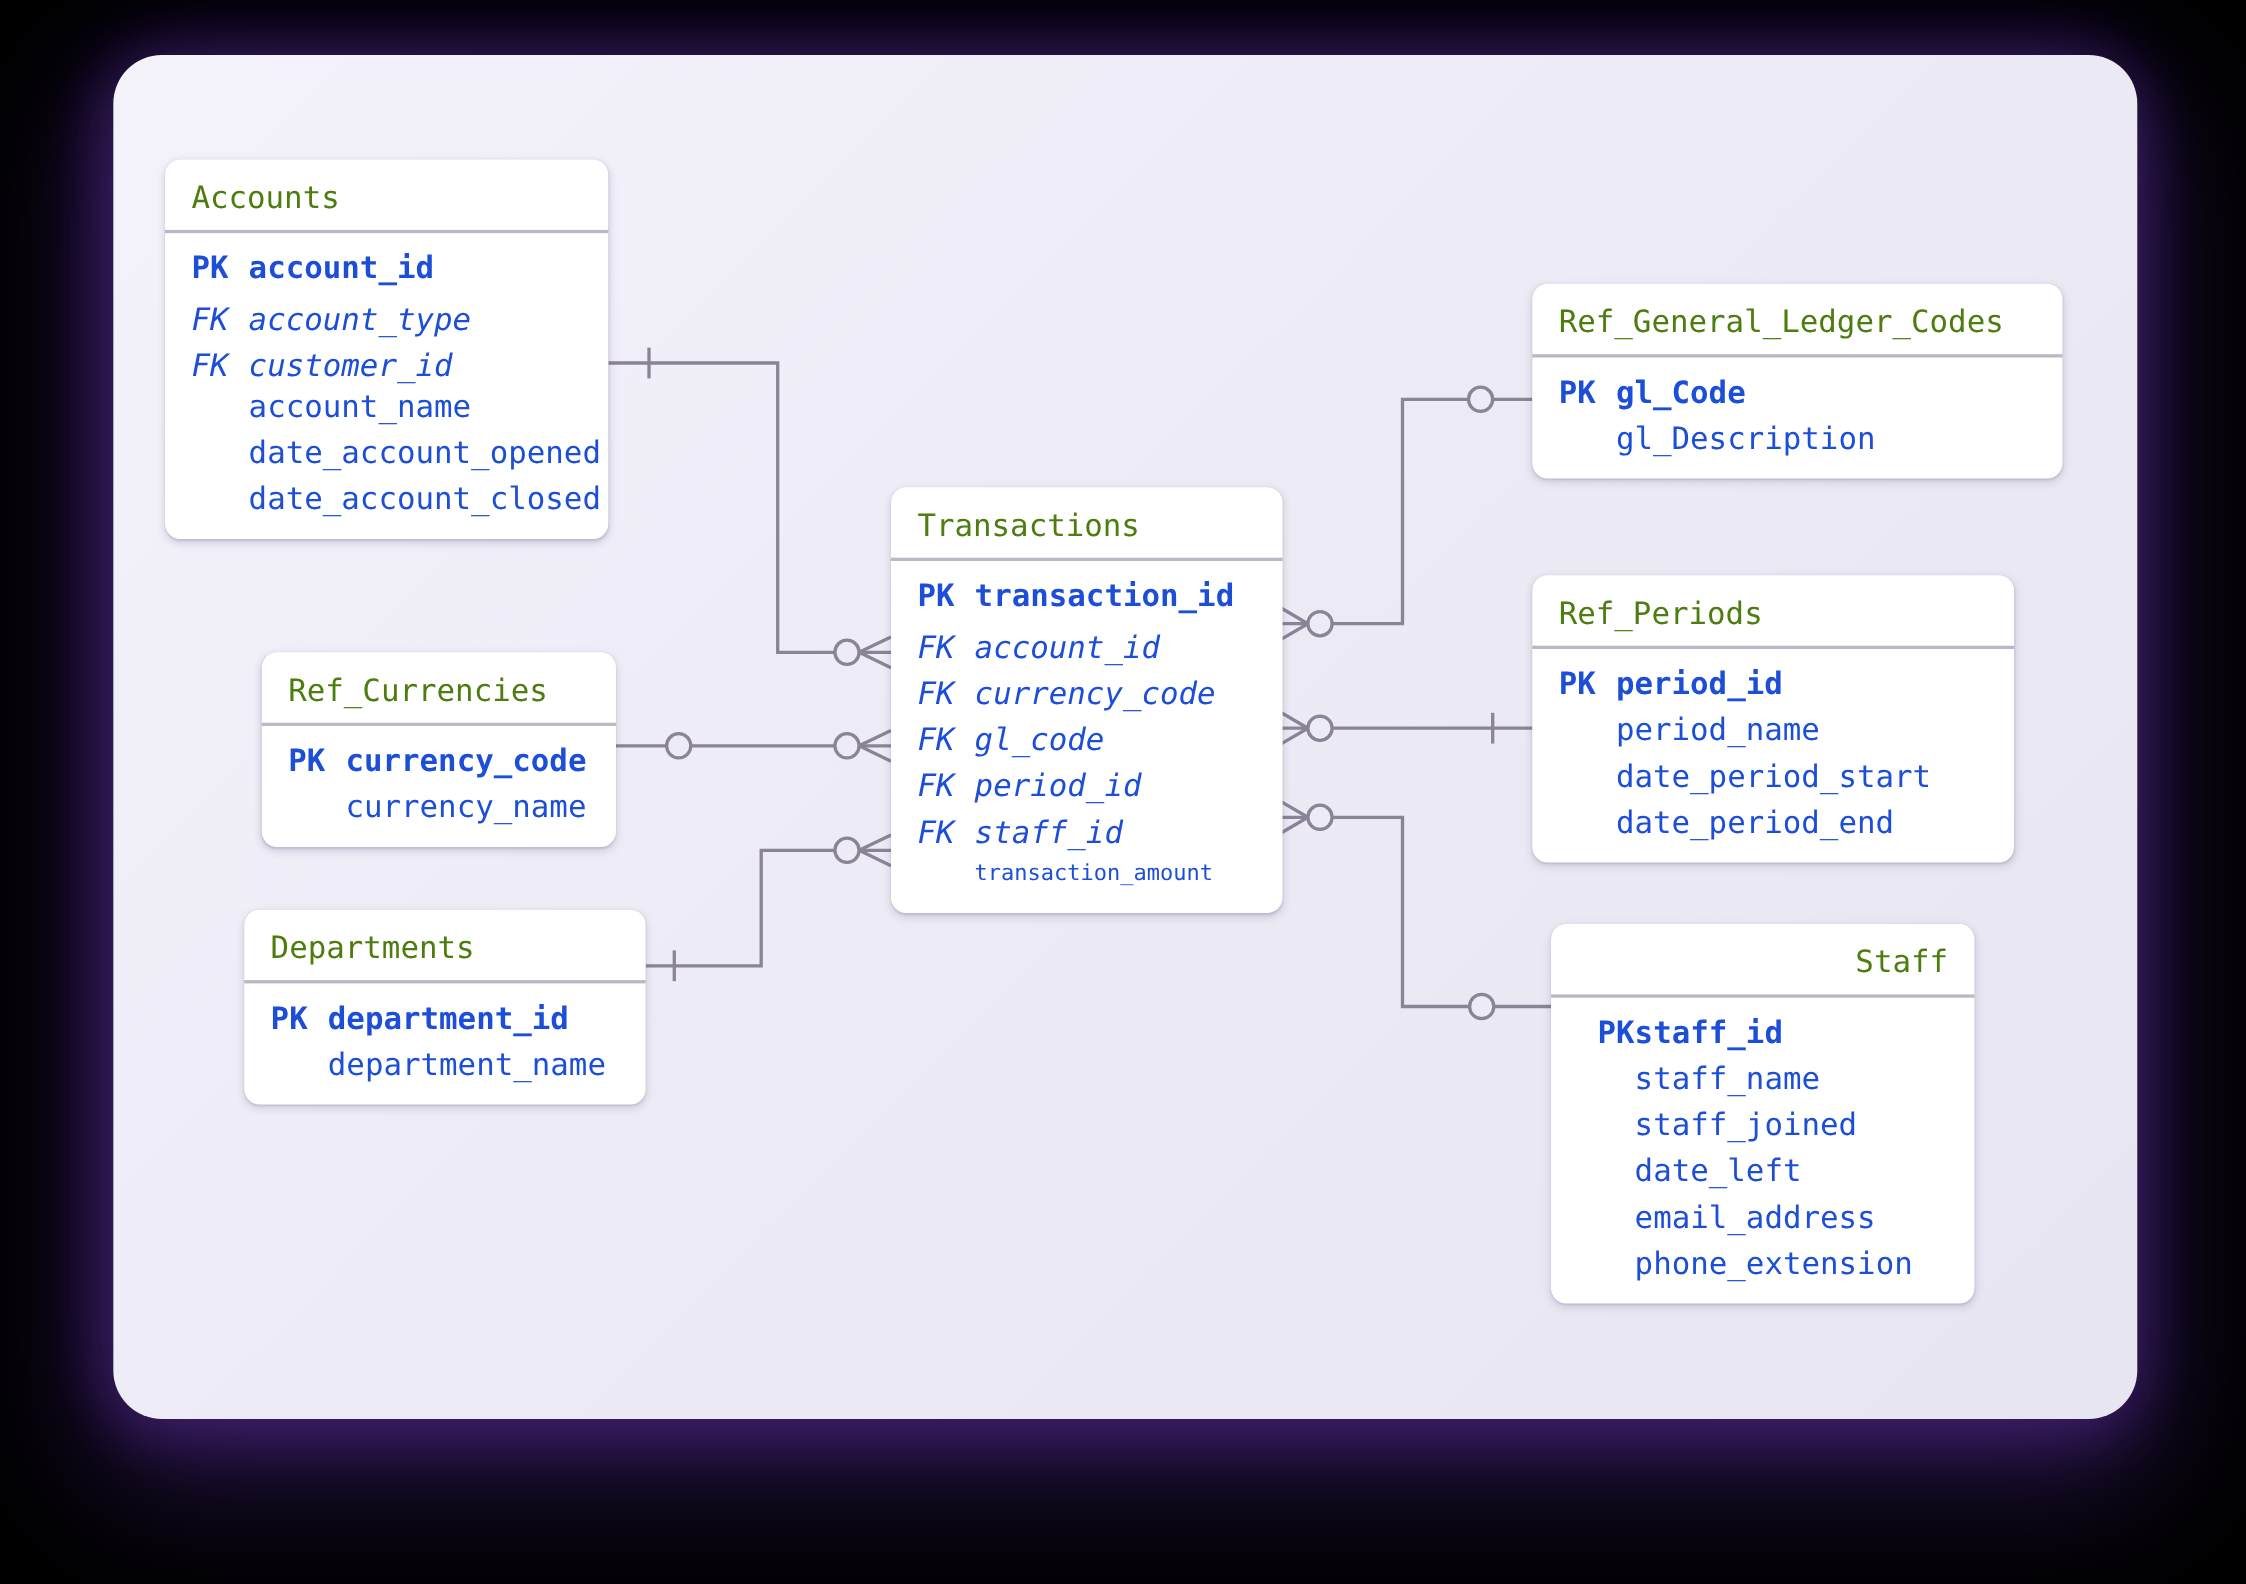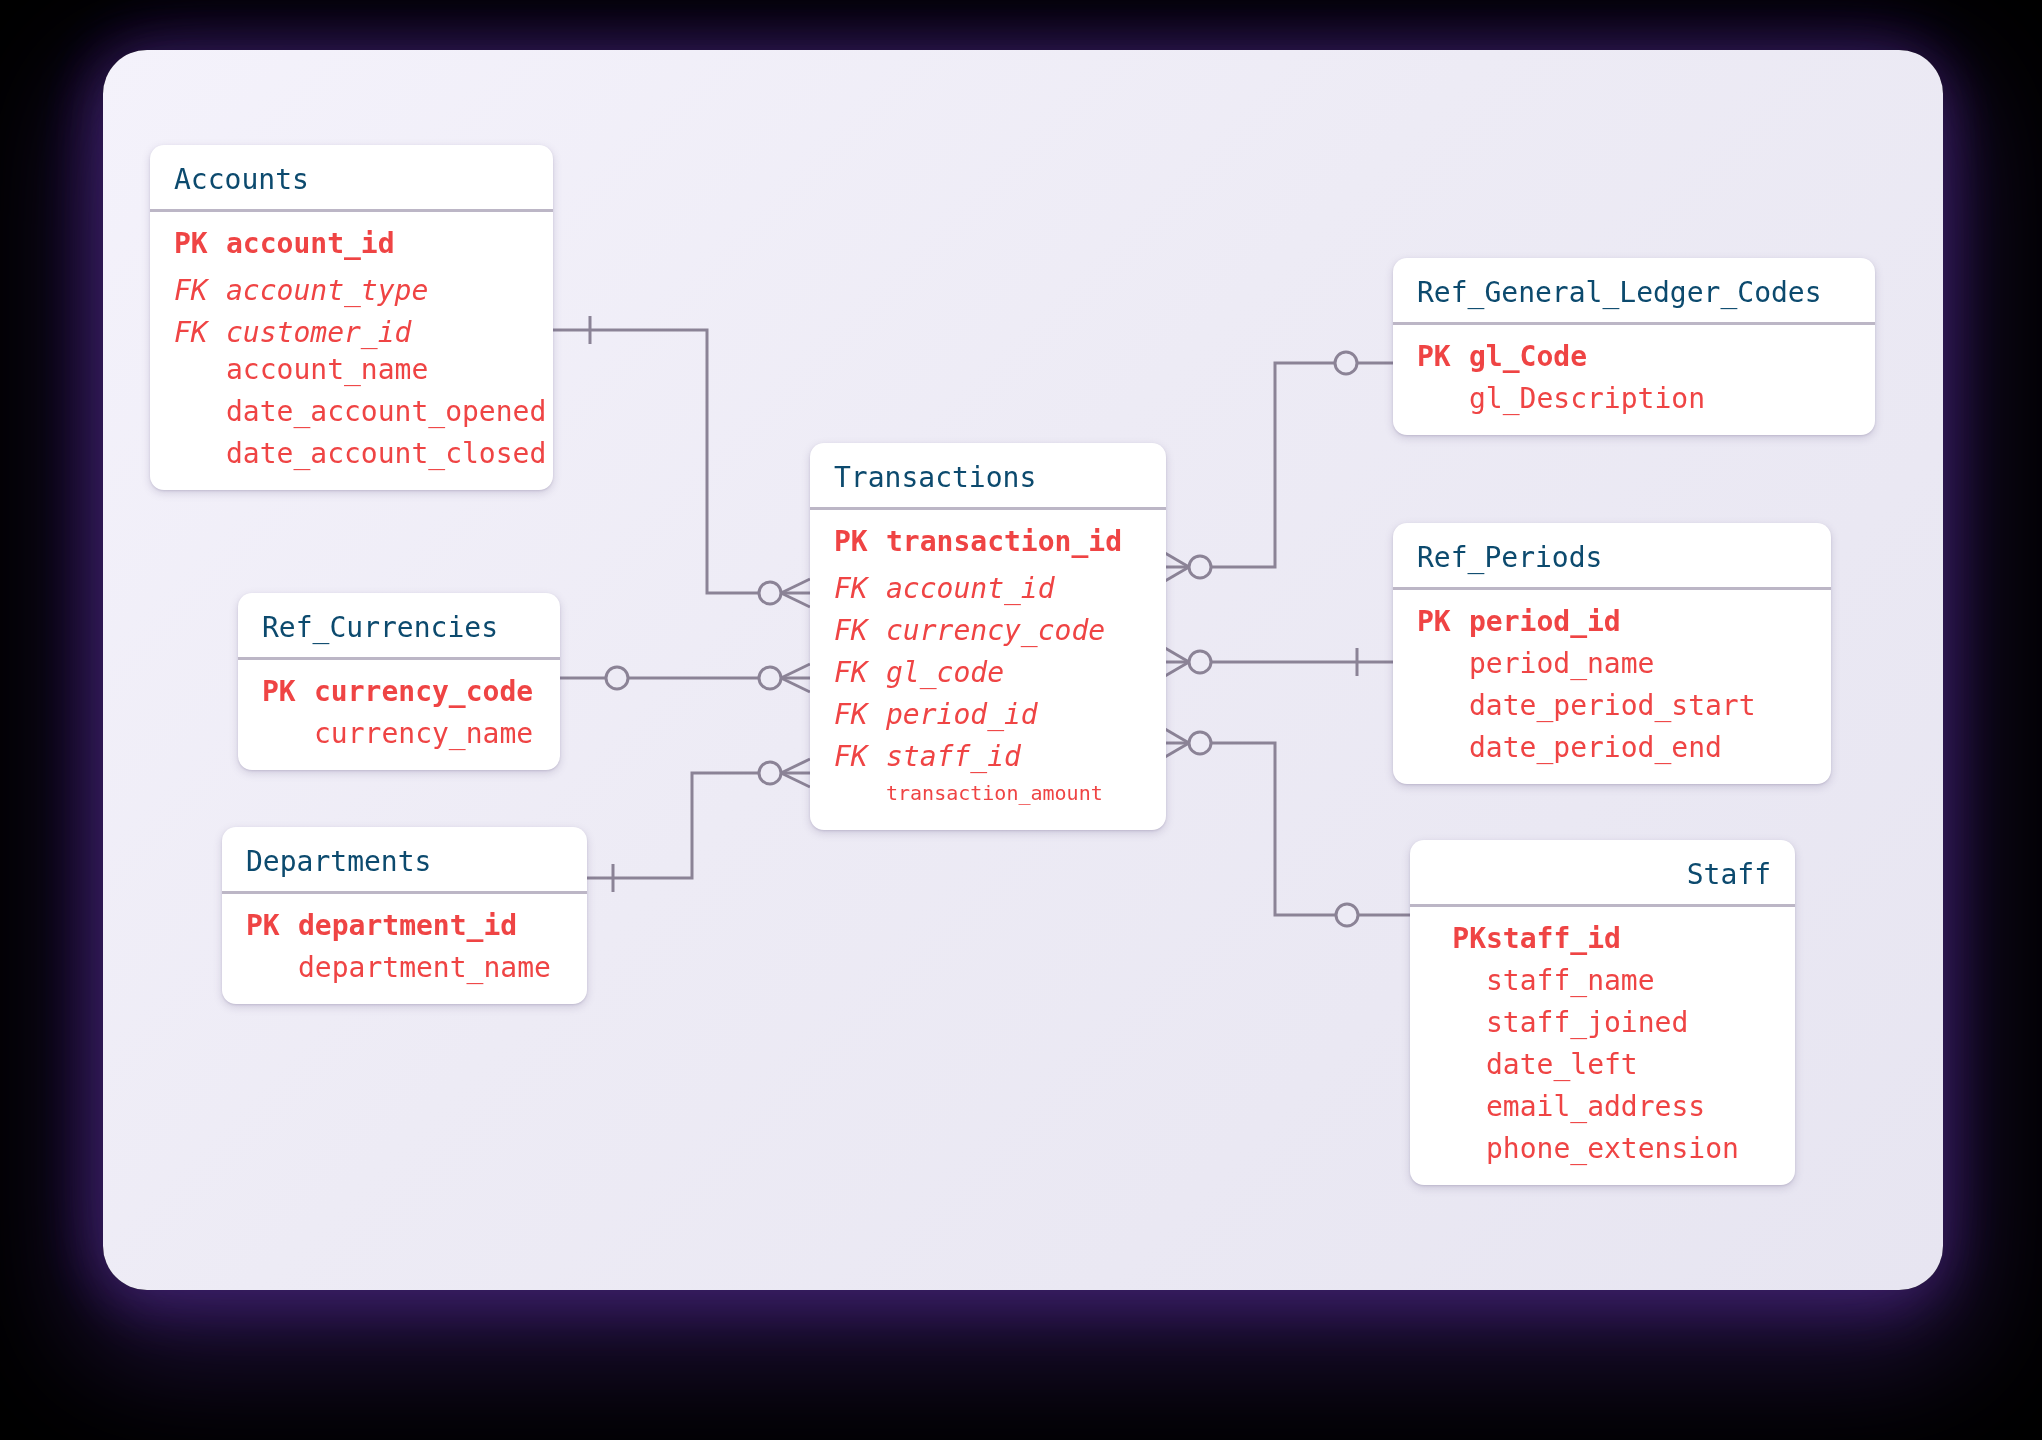--- a/index.html
+++ b/index.html
@@ -10,25 +10,25 @@
          box-shadow:0 45px 120px 25px rgba(72,38,132,.45),
                     0 18px 60px rgba(128,72,196,.32),
                     0 -12px 70px rgba(58,30,110,.38),
                     -18px 0 70px rgba(58,30,110,.30);}
   svg.connector-layer{position:absolute;left:0;top:0;}
   svg.connector-layer polyline,
   svg.connector-layer line{fill:none;stroke:#8b8396;stroke-width:3;}
   svg.connector-layer circle{fill:#edebf5;stroke:#8b8396;stroke-width:3;}
   .card{position:absolute;background:#ffffff;border-radius:14px;
         box-shadow:0 3px 8px rgba(96,84,128,.22),0 1px 2px rgba(96,84,128,.18);}
-  .card-title{padding:18px 24px 12px 24px;font-size:28px;line-height:34px;color:#0c4a6e;
+  .card-title{padding:18px 24px 12px 24px;font-size:28px;line-height:34px;color:#4d7c0f;
               white-space:nowrap;}
   .card-divider{height:3px;background:#bcb6c6;}
   .card-rows{padding:10px 18px 16px 24px;}
-  .row{display:flex;align-items:center;height:42px;font-size:28px;color:#ef4444;white-space:nowrap;}
+  .row{display:flex;align-items:center;height:42px;font-size:28px;color:#1d4ed8;white-space:nowrap;}
   .row .key{flex:none;width:52px;}
   .row.pk .key,.row.pk .fname{font-weight:bold;font-style:normal;}
   .row.fk .key,.row.fk .fname{font-style:italic;margin-top:11px;}
   [data-name="table-transactions"] .row.plain .fname{font-size:20px;}
 </style>
 </head>
 <body>
 
 <div class="stage" data-name="screenshot-stage">
   <div class="panel" data-name="diagram-canvas">

